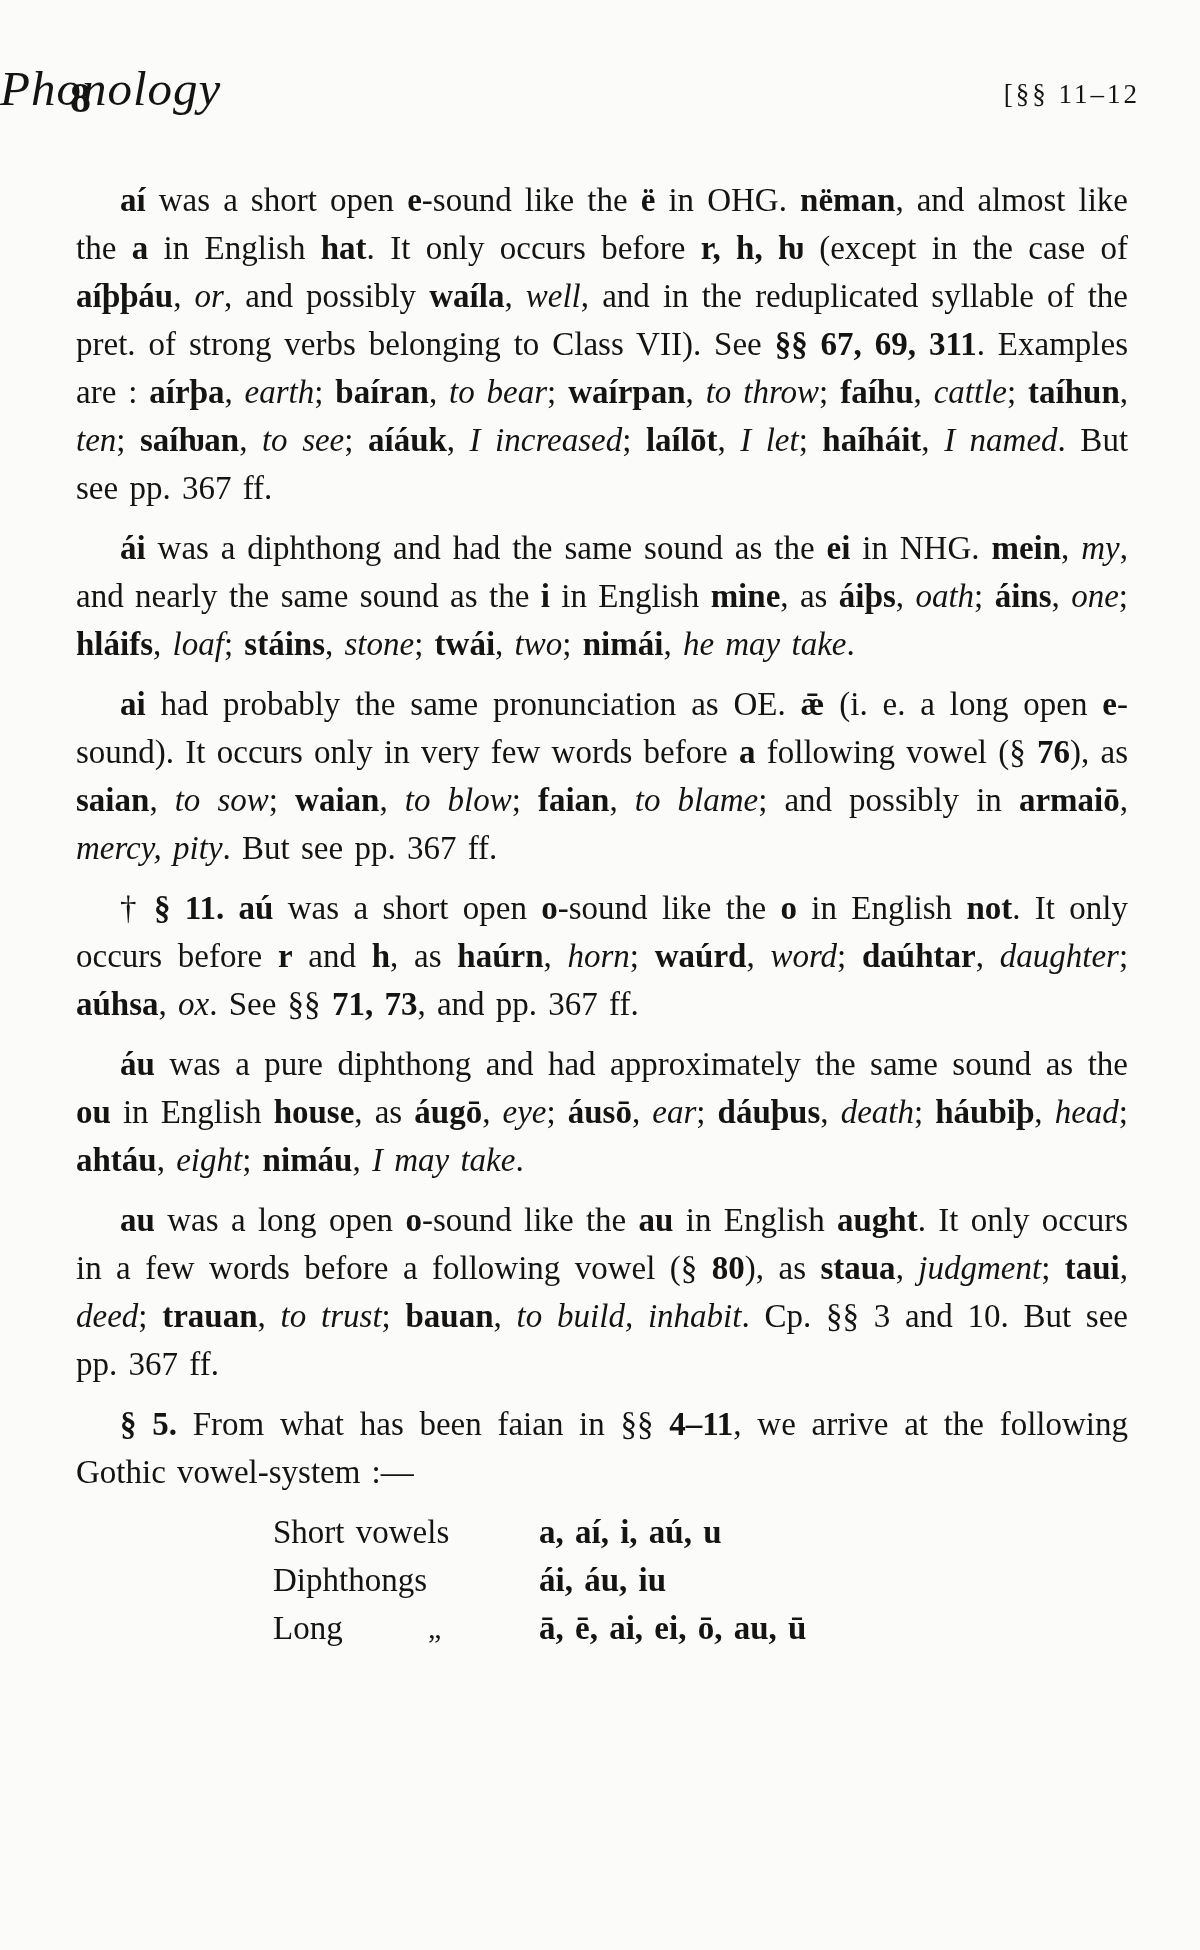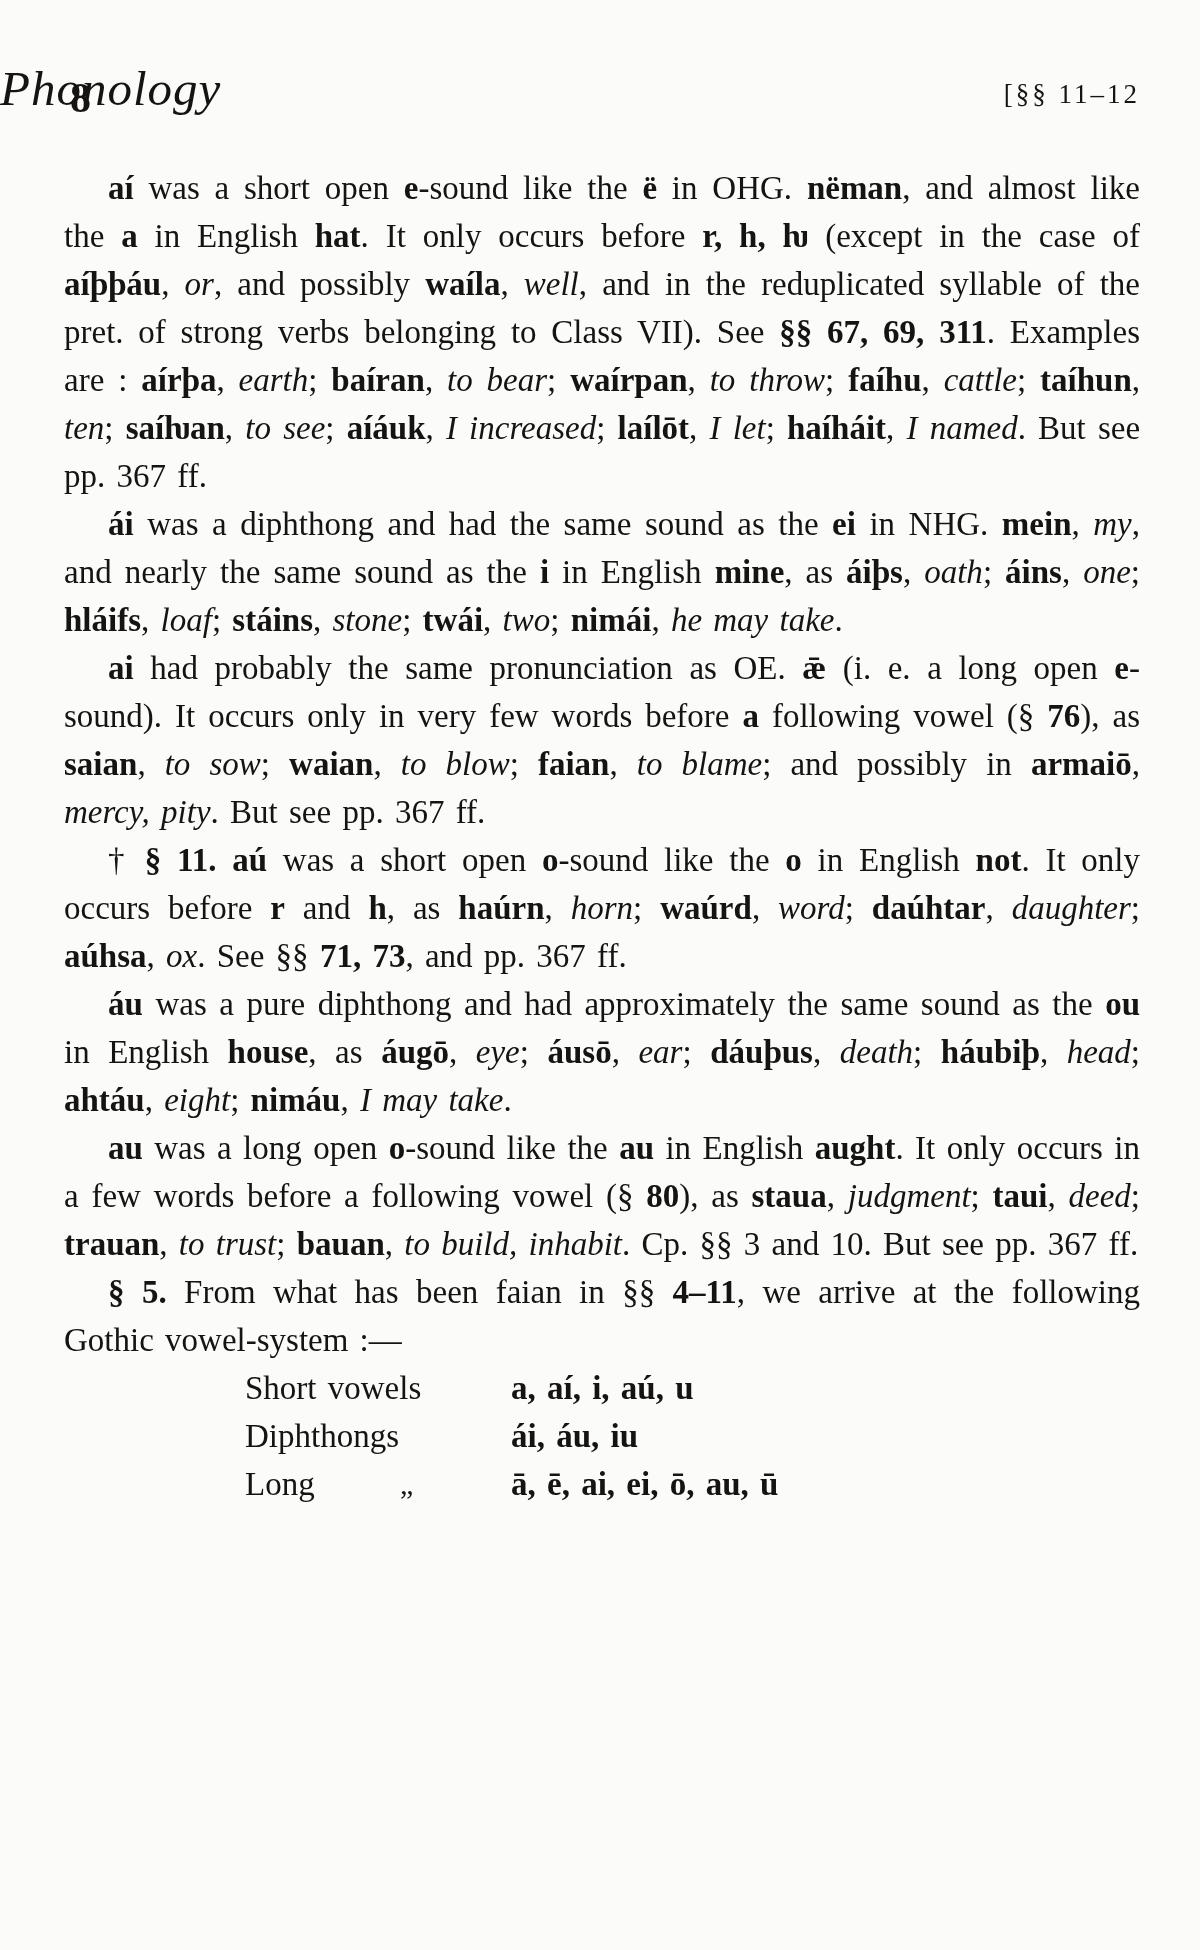--- a/index.html
+++ b/index.html
@@ -41,28 +41,28 @@
     position: absolute;
     left: 64px;
     top: 164px;
     width: 1076px;
     font-size: 33px;
     line-height: 48px;
     text-align: justify;
     word-spacing: 3px;
   }
   .body-text p {
-    margin: 0;
+    margin: 12px;
     text-indent: 44px;
   }
   .rb { font-weight: bold; }
   .ri { font-style: italic; }
   
   .vowel-table { padding-left: 181px; }
-  .vrow { height: 48px; white-space: nowrap; }
+  .vrow { height: 48px; white-space: nowrap; margin-left: 28px; }
   .vlabel {
     display: inline-block;
     width: 266px;
     position: relative;
     font-weight: normal;
   }
   .vditto {
     position: absolute;
     left: 155px;
     top: 0;

